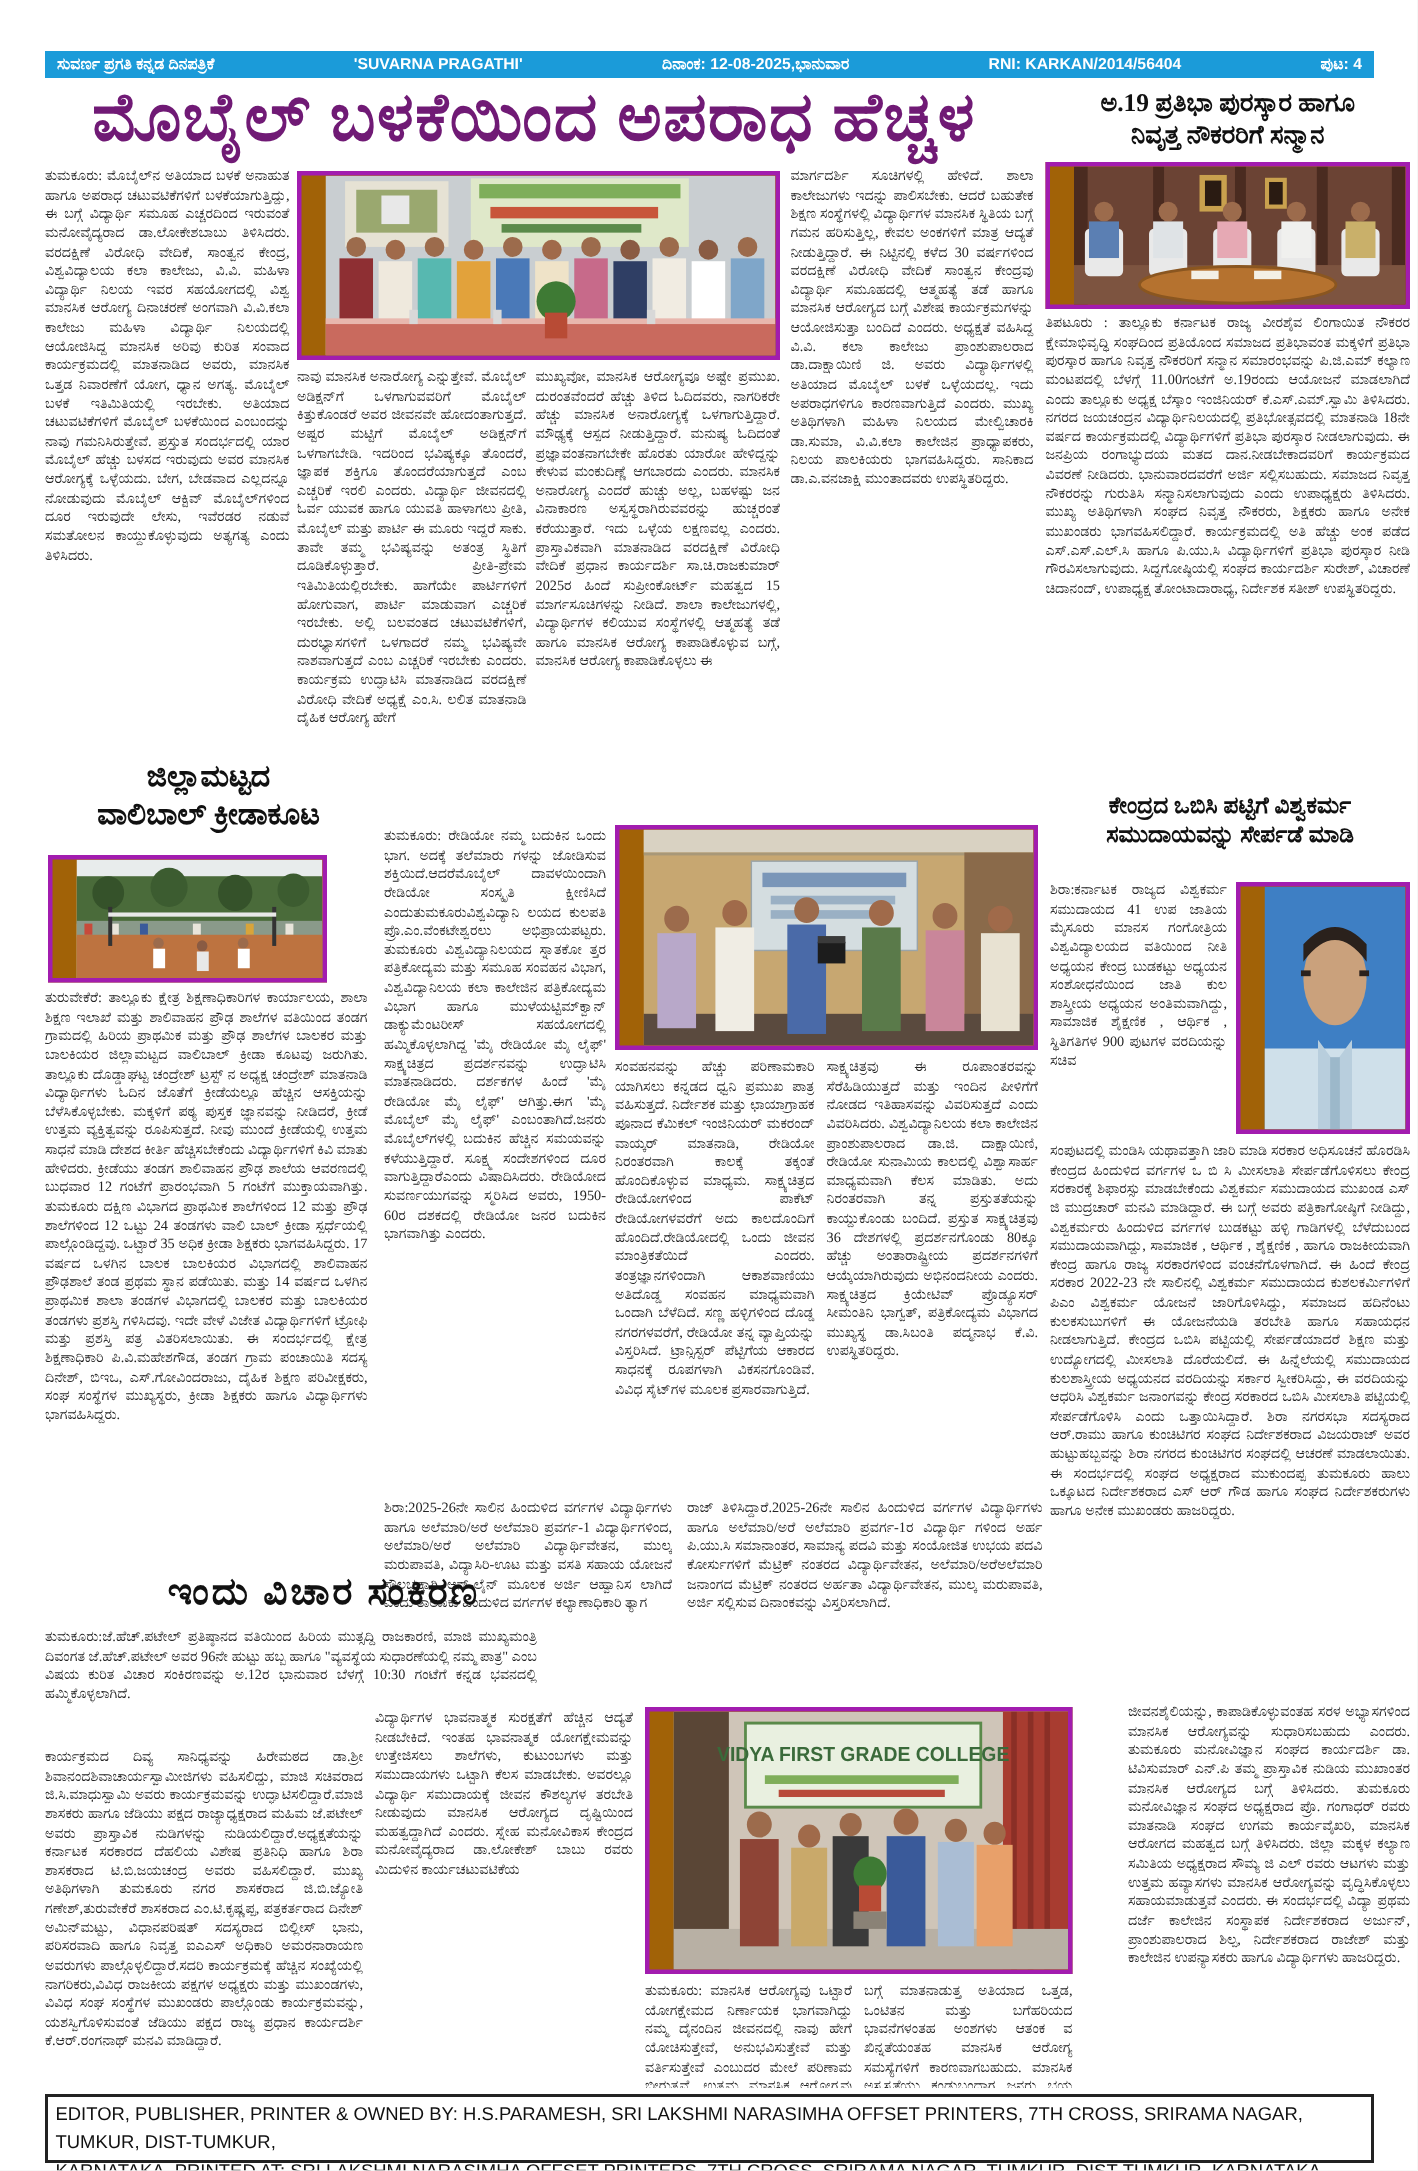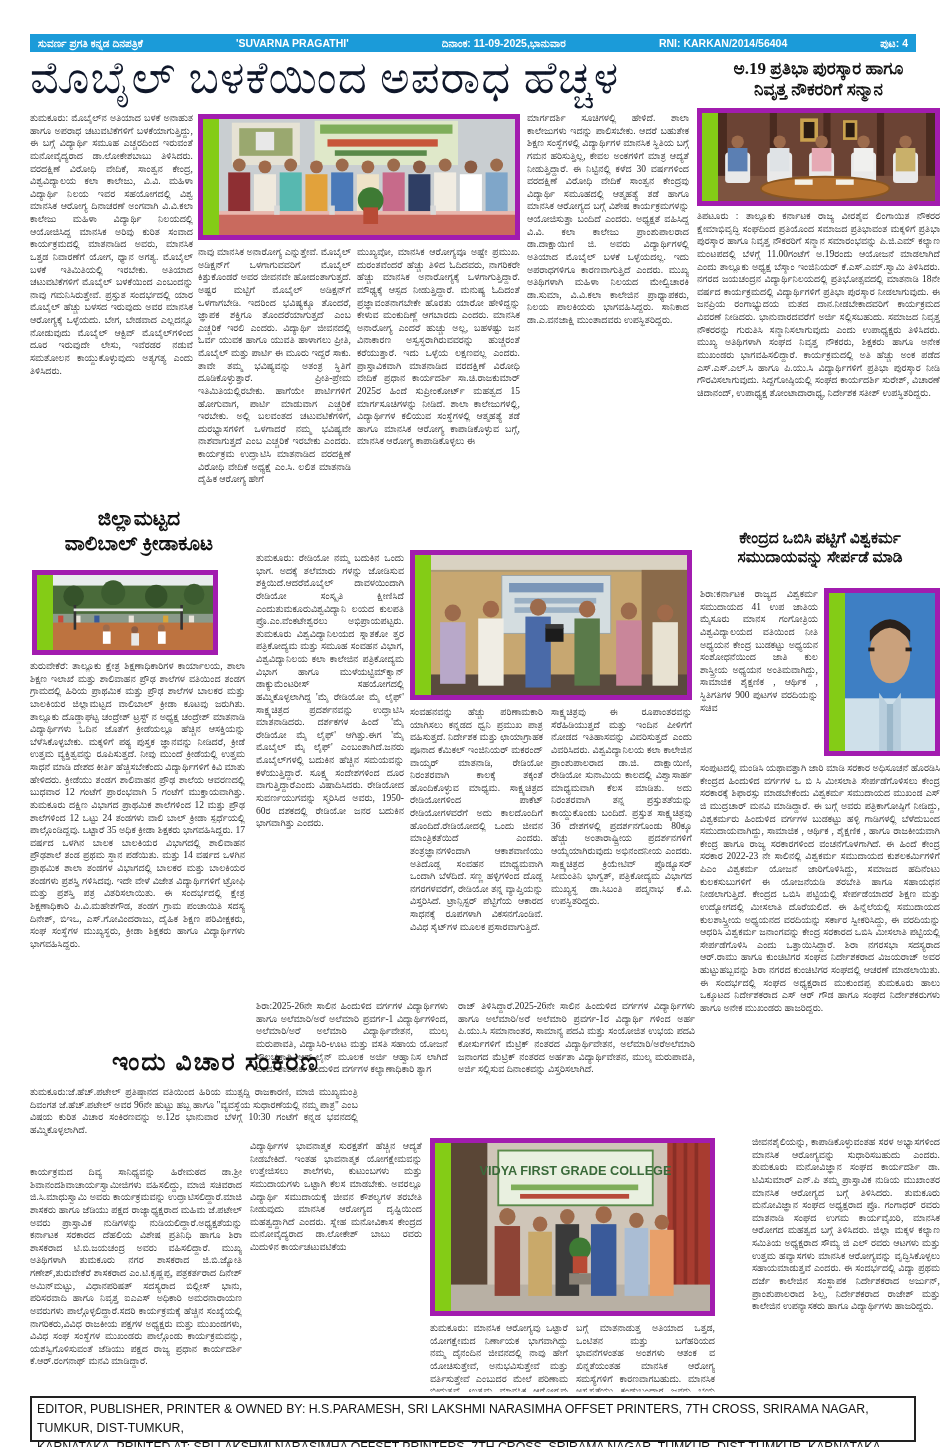--- a/index.html
+++ b/index.html
@@ -2,40 +2,40 @@
 <html><head>
 <meta charset="utf-8">
 <style>
   html,body{margin:0;padding:0;background:#efefef;}
   .page{position:relative;width:945px;height:1447px;background:#ffffff;margin:0 auto;
         font-family:"Liberation Serif","DejaVu Sans",serif;color:#1c1c1c;overflow:hidden;}
   .abs{position:absolute;}
   .bar{left:30px;top:34px;width:886px;height:18px;background:#1b9bd9;color:#ffffff;
        display:flex;align-items:center;justify-content:space-between;
        font-family:"Liberation Sans",sans-serif;font-size:10.5px;font-weight:bold;padding:0 8px;box-sizing:border-box;}
-  .h-red{color:#0f172a;font-weight:normal;line-height:1.08;}
+  .h-red{color:#701a75;font-weight:bold;text-align:center;line-height:1.08;}
   .h-blk{color:#111111;font-weight:bold;text-align:center;line-height:1.25;}
   .main-head{left:30px;top:54px;width:652px;font-size:45px;letter-spacing:1px;}
   .col{position:absolute;font-size:9.5px;line-height:1.33;text-align:justify;overflow:hidden;
        word-break:break-word;color:#222222;}
-  .photo{position:absolute;overflow:hidden;background:#84cc16;border:5px solid #a21caf;box-sizing:border-box;padding-left:16px;}
+  .photo{position:absolute;overflow:hidden;background:#a16207;border:3px solid #a21caf;box-sizing:border-box;padding-left:16px;}
   .photo svg{display:block;width:100%;height:100%;}
   .footerbox{left:30px;top:1396px;width:886px;height:46px;border:2px solid #222222;box-sizing:border-box;
        font-family:"Liberation Sans",sans-serif;font-weight:normal;font-size:12.3px;line-height:1.55;
        padding:2px 5px;color:#111111;}
 </style>
 </head>
 <body>
 
 <div class="page">
 
   <div class="abs bar">
     <span>ಸುವರ್ಣ ಪ್ರಗತಿ ಕನ್ನಡ ದಿನಪತ್ರಿಕೆ</span>
     <span>'SUVARNA PRAGATHI'</span>
-    <span>ದಿನಾಂಕ: 11-09-2025,ಭಾನುವಾರ</span>
+    <span>ದಿನಾಂಕ: 12-08-2025,ಭಾನುವಾರ</span>
     <span>RNI: KARKAN/2014/56404</span>
     <span>ಪುಟ: 4</span>
   </div>
 
   <div class="abs h-red main-head">ಮೊಬೈಲ್ ಬಳಕೆಯಿಂದ ಅಪರಾಧ ಹೆಚ್ಚಳ</div>
   <div class="col" style="left:30px;top:112px;width:163px;height:392px;">ತುಮಕೂರು: ಮೊಬೈಲ್‌ನ ಅತಿಯಾದ ಬಳಕೆ ಅನಾಹುತ ಹಾಗೂ ಅಪರಾಧ ಚಟುವಟಿಕೆಗಳಿಗೆ ಬಳಕೆಯಾಗುತ್ತಿದ್ದು, ಈ ಬಗ್ಗೆ ವಿದ್ಯಾರ್ಥಿ ಸಮೂಹ ಎಚ್ಚರದಿಂದ ಇರುವಂತೆ ಮನೋವೈದ್ಯರಾದ ಡಾ.ಲೋಕೇಶಬಾಬು ತಿಳಿಸಿದರು. ವರದಕ್ಷಿಣೆ ವಿರೋಧಿ ವೇದಿಕೆ, ಸಾಂತ್ವನ ಕೇಂದ್ರ, ವಿಶ್ವವಿದ್ಯಾಲಯ ಕಲಾ ಕಾಲೇಜು, ವಿ.ವಿ. ಮಹಿಳಾ ವಿದ್ಯಾರ್ಥಿ ನಿಲಯ ಇವರ ಸಹಯೋಗದಲ್ಲಿ ವಿಶ್ವ ಮಾನಸಿಕ ಆರೋಗ್ಯ ದಿನಾಚರಣೆ ಅಂಗವಾಗಿ ವಿ.ವಿ.ಕಲಾ ಕಾಲೇಜು ಮಹಿಳಾ ವಿದ್ಯಾರ್ಥಿ ನಿಲಯದಲ್ಲಿ ಆಯೋಜಿಸಿದ್ದ ಮಾನಸಿಕ ಅರಿವು ಕುರಿತ ಸಂವಾದ ಕಾರ್ಯಕ್ರಮದಲ್ಲಿ ಮಾತನಾಡಿದ ಅವರು, ಮಾನಸಿಕ ಒತ್ತಡ ನಿವಾರಣೆಗೆ ಯೋಗ, ಧ್ಯಾನ ಅಗತ್ಯ. ಮೊಬೈಲ್ ಬಳಕೆ ಇತಿಮಿತಿಯಲ್ಲಿ ಇರಬೇಕು. ಅತಿಯಾದ ಚಟುವಟಿಕೆಗಳಿಗೆ ಮೊಬೈಲ್ ಬಳಕೆಯಿಂದ ಎಂಬಂದನ್ನು ನಾವು ಗಮನಿಸಿರುತ್ತೇವೆ. ಪ್ರಸ್ತುತ ಸಂದರ್ಭದಲ್ಲಿ ಯಾರ ಮೊಬೈಲ್ ಹೆಚ್ಚು ಬಳಸದ ಇರುವುದು ಅವರ ಮಾನಸಿಕ ಆರೋಗ್ಯಕ್ಕೆ ಒಳ್ಳೆಯದು. ಬೇಗ, ಬೇಡವಾದ ಎಲ್ಲದನ್ನೂ ನೋಡುವುದು ಮೊಬೈಲ್ ಆಕ್ಟಿವ್ ಮೊಬೈಲ್‌ಗಳಿಂದ ದೂರ ಇರುವುದೇ ಲೇಸು, ಇವೆರಡರ ನಡುವೆ ಸಮತೋಲನ ಕಾಯ್ದುಕೊಳ್ಳುವುದು ಅತ್ಯಗತ್ಯ ಎಂದು ತಿಳಿಸಿದರು.</div>
   <div class="photo" style="left:198px;top:114px;width:322px;height:126px;">
     <svg viewBox="0 0 322 126" preserveAspectRatio="none">
       <rect width="322" height="126" fill="#c9ced1"></rect>
       <rect x="14" y="4" width="74" height="46" fill="#e6e2d4"></rect>

